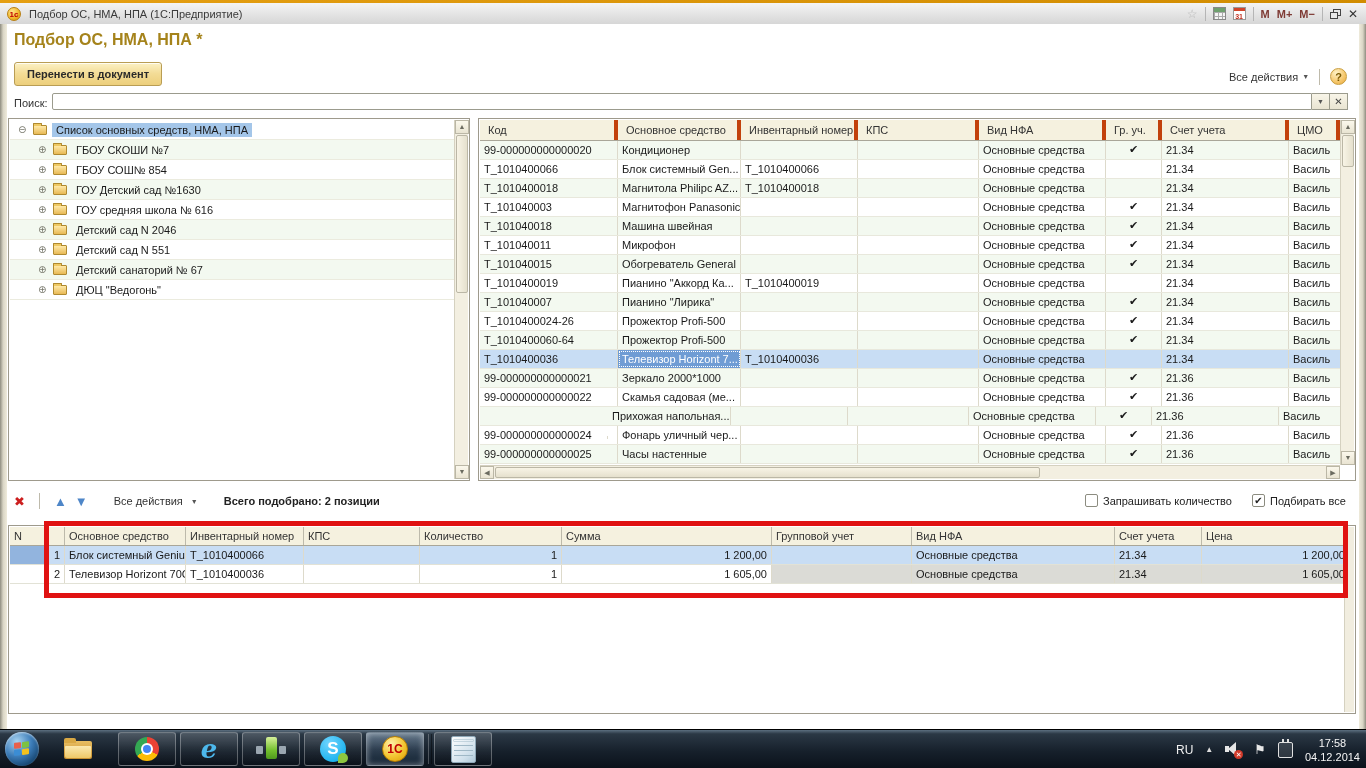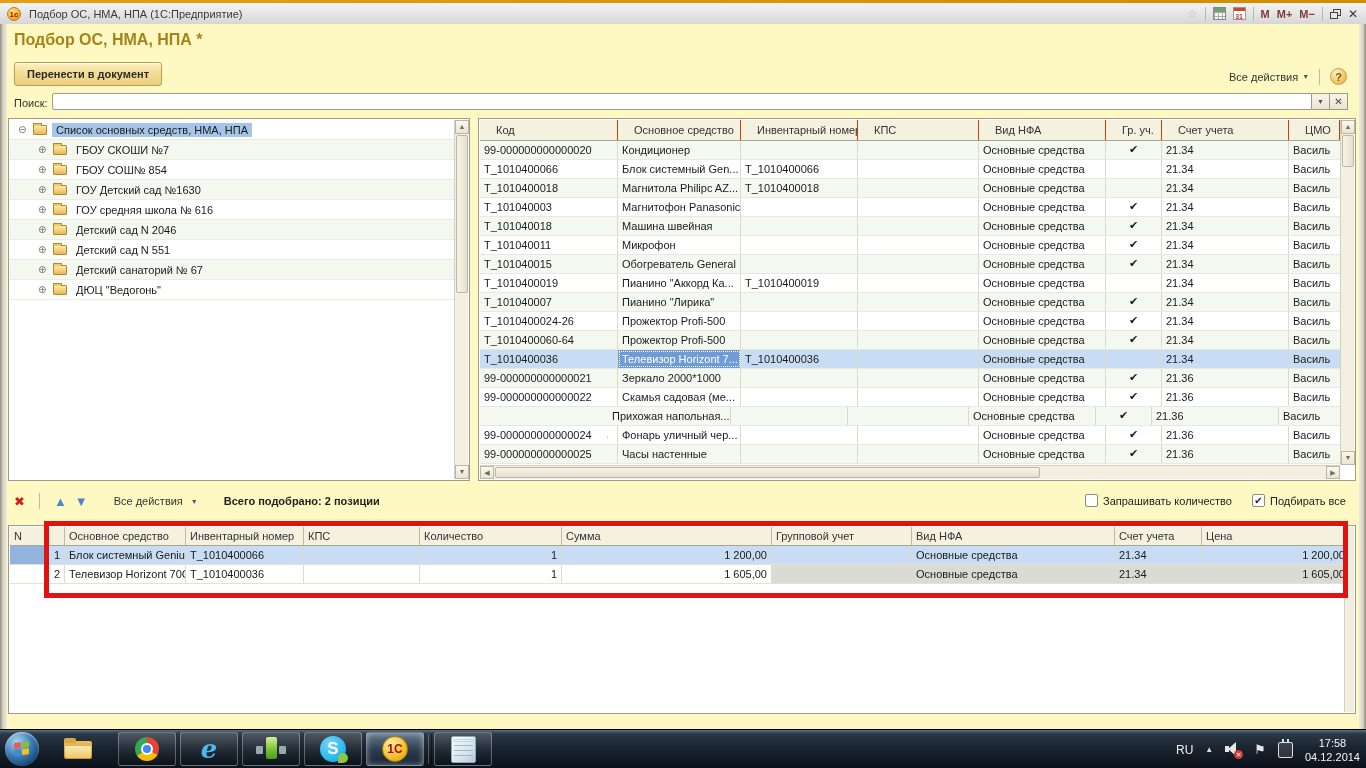--- a/index.html
+++ b/index.html
@@ -16,21 +16,21 @@
   .star{color:#B8B8B8;font-size:12px;}
   .calc{width:13px;height:13px;box-sizing:border-box;border:1px solid #888;background:#F5F5F5 linear-gradient(#7FB27F 0 4px,transparent 4px);background-image:linear-gradient(#6FA06F 0 4px,transparent 4px),repeating-linear-gradient(90deg,#AAA 0 1px,transparent 1px 4px),repeating-linear-gradient(#AAA 0 1px,transparent 1px 4px);}
   .cal{position:relative;width:13px;height:13px;box-sizing:border-box;border:1px solid #999;background:#FFF;font-size:7px;color:#C03020;text-align:center;line-height:17px;font-weight:bold;}
   .cal::before{content:'';position:absolute;top:0;left:0;right:0;height:3px;background:#D2442A;}
   .mbtn{color:#7E3A34;font-weight:bold;font-size:11px;}
   .restore{position:relative;width:11px;height:10px;}
   .restore::before{content:'';position:absolute;top:0;right:0;width:6px;height:5px;border:1px solid #444;}
   .restore::after{content:'';position:absolute;bottom:0;left:0;width:6px;height:5px;border:1px solid #444;background:#E9E9E9;}
   .closex{color:#333;font-weight:bold;font-size:12px;}
   
-  .form{left:0;top:24px;width:1366px;height:705px;background:#fef9c3;}
+  .form{left:0;top:24px;width:1366px;height:705px;background:#ffffff;}
   .edgeL{left:0;top:0;width:7px;height:705px;background:linear-gradient(90deg,#8F8D80,#D9D5C5 45%,#EFEBDB);}
   .edgeR{right:0;top:0;width:7px;height:705px;background:linear-gradient(270deg,#8F8D80,#D9D5C5 45%,#EFEBDB);}
   .page-title{left:14px;top:7px;font-size:16px;font-weight:bold;color:#A5831B;}
   .btn-transfer{left:14px;top:38px;height:22px;padding:0 12px;display:inline-flex;align-items:center;background:linear-gradient(#FCF1C4,#F3DC96 48%,#EDCF7C);border:1px solid #B99D54;border-radius:3px;font-weight:bold;color:#2A2A2A;font-size:11px;box-shadow:inset 0 1px 0 #FFFDF2;}
   .actions-top{top:44px;left:1229px;display:flex;align-items:center;gap:4px;color:#333;}
   .drop-arrow{font-size:7px;color:#555;}
   .vsep{width:1px;height:16px;background:#BEBAAB;margin:0 6px;}
   .help-btn{width:17px;height:17px;border-radius:50%;background:radial-gradient(circle at 35% 28%,#FFF3C8,#F5C66A 60%,#E8A83E);border:1px solid #C99E3F;color:#7A5800;font-weight:bold;font-size:11px;line-height:17px;text-align:center;box-sizing:border-box;}
   .search-label{left:14px;top:73px;color:#333;}
   .search-input{left:52px;top:69px;width:1260px;height:17px;box-sizing:border-box;border:1px solid #9B9B8D;border-radius:2px 0 0 2px;background:#FFF;font-size:11px;padding:0 4px;font-family:inherit;}
@@ -51,21 +51,21 @@
   
   .sb-v{position:absolute;top:1px;right:1px;bottom:1px;width:14px;background:#F3EFE1;border-left:1px solid #D5D1C0;box-sizing:border-box;}
   .sb-btn{position:absolute;width:14px;height:14px;box-sizing:border-box;background:linear-gradient(#FBF8EC,#E9E4D2);border:1px solid #BBB7A6;color:#6B6B60;font-size:7px;line-height:12px;text-align:center;}
   .sb-thumb{position:absolute;left:1px;width:12px;background:linear-gradient(90deg,#F8F4E6,#E5E0CD);border:1px solid #BBB7A6;border-radius:2px;box-sizing:border-box;}
   .sb-h{position:absolute;left:1px;right:15px;bottom:1px;height:14px;background:#F3EFE1;border-top:1px solid #D5D1C0;box-sizing:border-box;}
   .sb-hbtn{position:absolute;top:0;width:14px;height:13px;box-sizing:border-box;background:linear-gradient(#FBF8EC,#E9E4D2);border:1px solid #BBB7A6;color:#6B6B60;font-size:7px;line-height:11px;text-align:center;}
   .sb-hthumb{position:absolute;top:1px;height:11px;background:linear-gradient(#F8F4E6,#E5E0CD);border:1px solid #BBB7A6;border-radius:2px;box-sizing:border-box;}
   
   .grid{left:478px;top:94px;width:878px;height:363px;}
   .thead{position:absolute;left:1px;top:1px;right:15px;height:21px;display:flex;background:#F5F1DF;border-bottom:1px solid #A9A698;box-sizing:border-box;}
-  .th{box-sizing:border-box;padding:4px 16px 0;color:#333;border-right:1px solid #c2410c;overflow:hidden;white-space:nowrap;flex:0 0 auto;}
+  .th{box-sizing:border-box;padding:4px 8px 0;color:#333;border-right:4px solid #c2410c;overflow:hidden;white-space:nowrap;flex:0 0 auto;}
   .tbody{position:absolute;left:1px;top:22px;right:15px;height:326px;overflow:hidden;background:#FFF;}
   .trow{display:flex;height:19px;border-bottom:1px solid #E8E8DC;background:#FFF;box-sizing:border-box;}
   .trow.alt{background:#F3F9F0;}
   .trow.sel{background:#C8DDF4;}
   .td{box-sizing:border-box;padding:3px 4px 0;color:#1A1A1A;border-right:1px solid #DDDACB;overflow:hidden;white-space:nowrap;flex:0 0 auto;}
   .td.ctr{text-align:center;padding-top:2px;}
   .td.selcell{background:#6F9CD4;color:#FFF;outline:1px dotted #FFF;outline-offset:-2px;}
   
   .btoolbar{left:14px;top:469px;display:flex;align-items:center;gap:8px;color:#333;}
   .icon-del{color:#CC1F1F;font-weight:bold;font-size:13px;}

